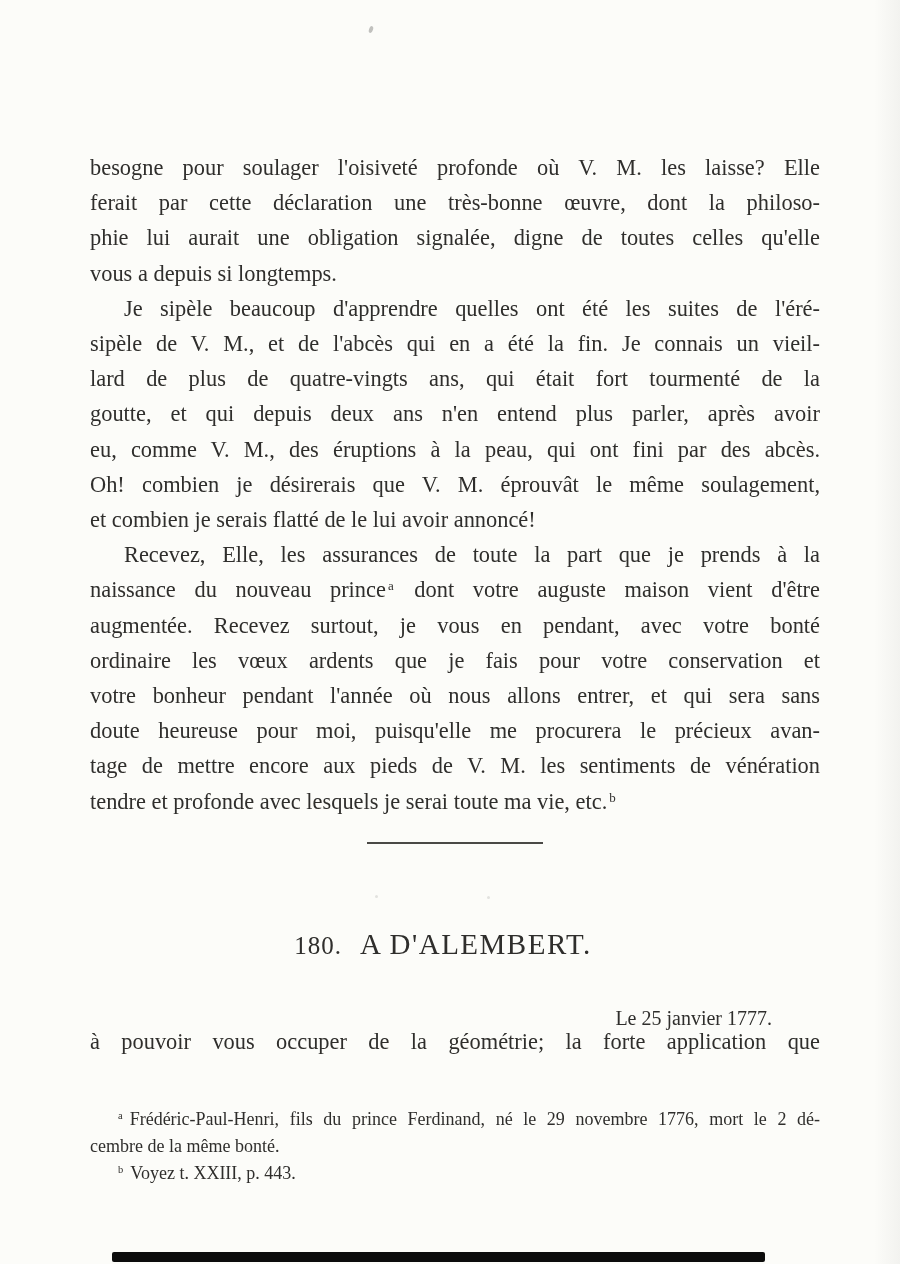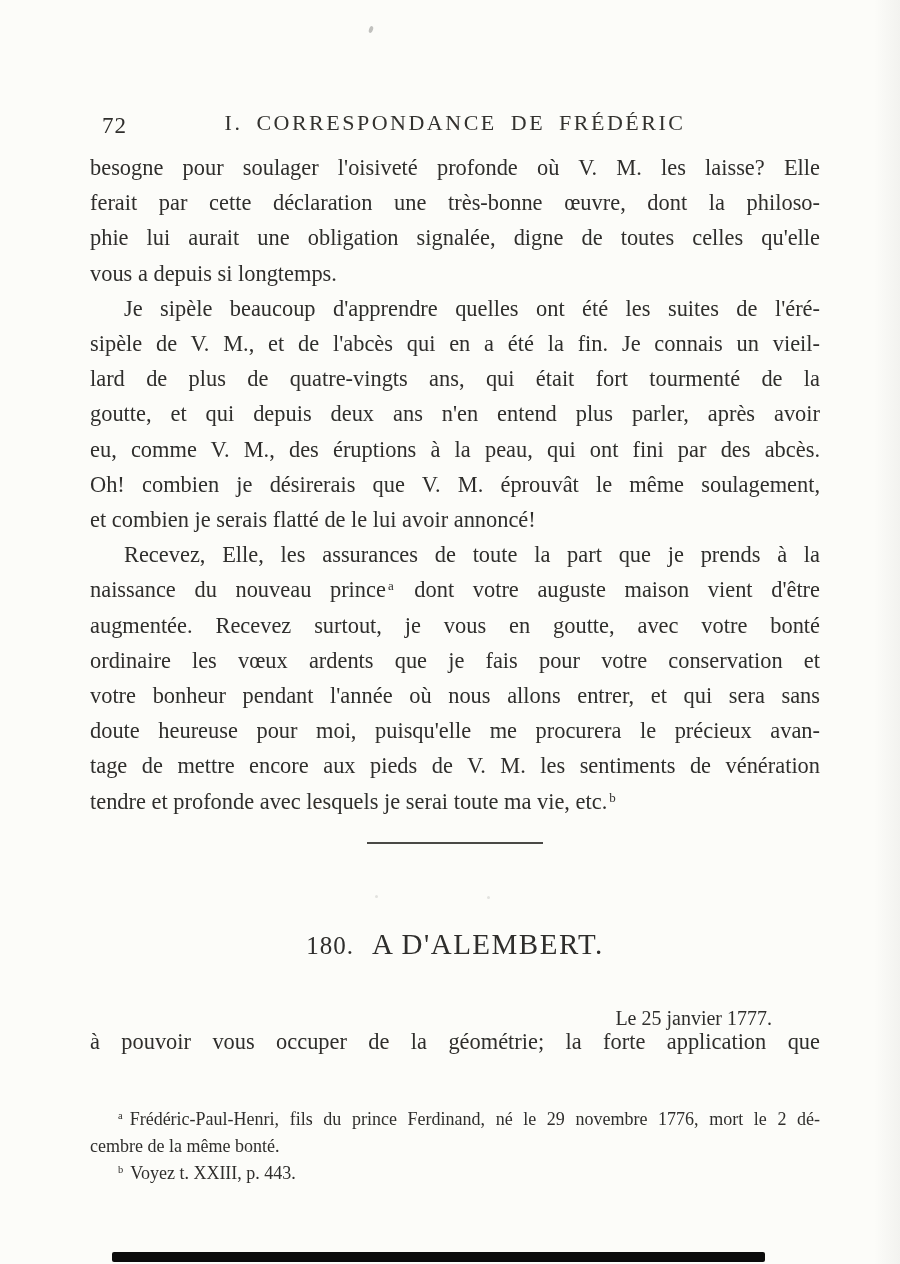--- a/index.html
+++ b/index.html
@@ -27,21 +27,21 @@
   
   .bodytext { top:150px; font-size:22.4px; line-height:35.2px; }
   .ln { text-align:justify; text-align-last:justify; text-justify:inter-word; }
   .ln.last { text-align-last:left; }
   .ln.ind { text-indent:34px; }
 
   sup.sp { font-size:0.58em; vertical-align:0.55em; line-height:0; margin:0 2px; }
 
   .divider { position:absolute; top:842px; left:367px; width:176px; height:2px; background:#4a4946; }
 
-  .heading { position:absolute; top:928px; left:90px; width:730px; margin:0;
+  .heading { position:absolute; top:928px; left:78px; width:730px; margin:0;
              text-align:center; font-weight:normal; }
   .hnum  { font-size:25px; margin-right:18px; letter-spacing:1px; }
   .htitle{ font-size:29px; letter-spacing:1.5px; }
 
   .date { top:1007px; text-align:right; padding-right:48px; box-sizing:border-box; font-size:20px; }
 
   .opening { top:1022px; font-size:22.4px; line-height:40px; }
   .initial { font-size:1.72em; line-height:0; letter-spacing:1px; vertical-align:-3px; }
 
   .footnotes { top:1106px; font-size:18px; line-height:27px; }
@@ -60,42 +60,38 @@
 </style>
 </head>
 <body>
 
 <div class="page">
 
   <div class="speck s1"></div>
   <div class="speck s2"></div>
   <div class="speck s3"></div>
 
-  <header class="textcol pagehead">
-    <span class="pgnum">72</span>
-    <div class="runtitle">I. CORRESPONDANCE DE FRÉDÉRIC</div>
-  </header>
 
   <main class="textcol bodytext">
     <div class="ln">besogne pour soulager l'oisiveté profonde où V. M. les laisse? Elle</div>
     <div class="ln">ferait par cette déclaration une très-bonne œuvre, dont la philoso-</div>
     <div class="ln">phie lui aurait une obligation signalée, digne de toutes celles qu'elle</div>
     <div class="ln last">vous a depuis si longtemps.</div>
 
     <div class="ln ind">Je sipèle beaucoup d'apprendre quelles ont été les suites de l'éré-</div>
     <div class="ln">sipèle de V. M., et de l'abcès qui en a été la fin. Je connais un vieil-</div>
     <div class="ln">lard de plus de quatre-vingts ans, qui était fort tourmenté de la</div>
     <div class="ln">goutte, et qui depuis deux ans n'en entend plus parler, après avoir</div>
     <div class="ln">eu, comme V. M., des éruptions à la peau, qui ont fini par des abcès.</div>
     <div class="ln">Oh! combien je désirerais que V. M. éprouvât le même soulagement,</div>
     <div class="ln last">et combien je serais flatté de le lui avoir annoncé!</div>
 
     <div class="ln ind">Recevez, Elle, les assurances de toute la part que je prends à la</div>
     <div class="ln"><span>naissance du nouveau prince</span><sup class="sp">a</sup><span> dont votre auguste maison vient d'être</span></div>
-    <div class="ln">augmentée. Recevez surtout, je vous en goutte, avec votre bonté</div>
+    <div class="ln">augmentée. Recevez surtout, je vous en pendant, avec votre bonté</div>
     <div class="ln">ordinaire les vœux ardents que je fais pour votre conservation et</div>
     <div class="ln">votre bonheur pendant l'année où nous allons entrer, et qui sera sans</div>
     <div class="ln">doute heureuse pour moi, puisqu'elle me procurera le précieux avan-</div>
     <div class="ln">tage de mettre encore aux pieds de V. M. les sentiments de vénération</div>
     <div class="ln last"><span>tendre et profonde avec lesquels je serai toute ma vie, etc.</span><sup class="sp">b</sup></div>
   </main>
 
   <div class="divider"></div>
 
   <h2 class="heading">

